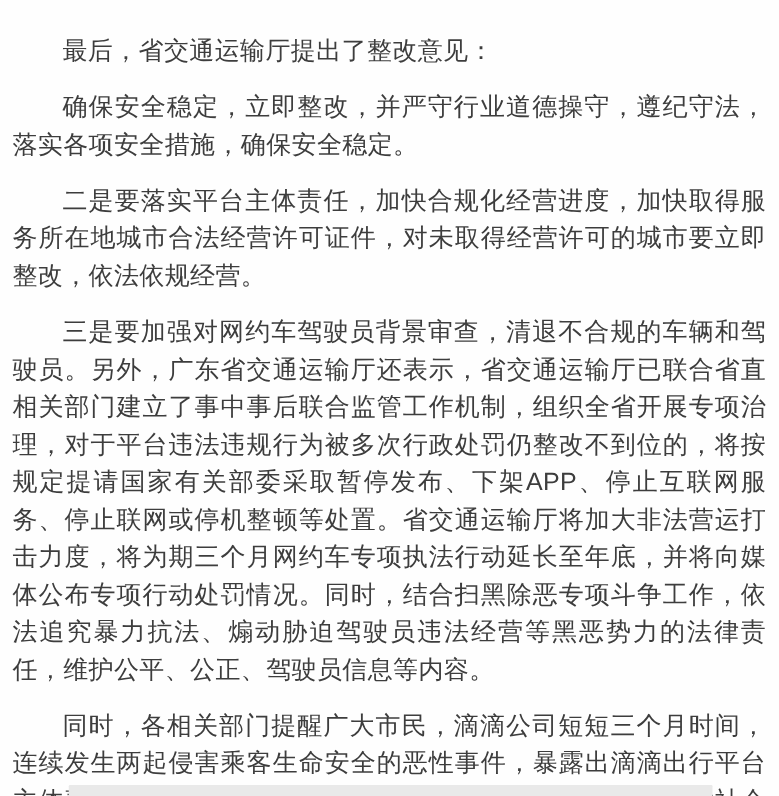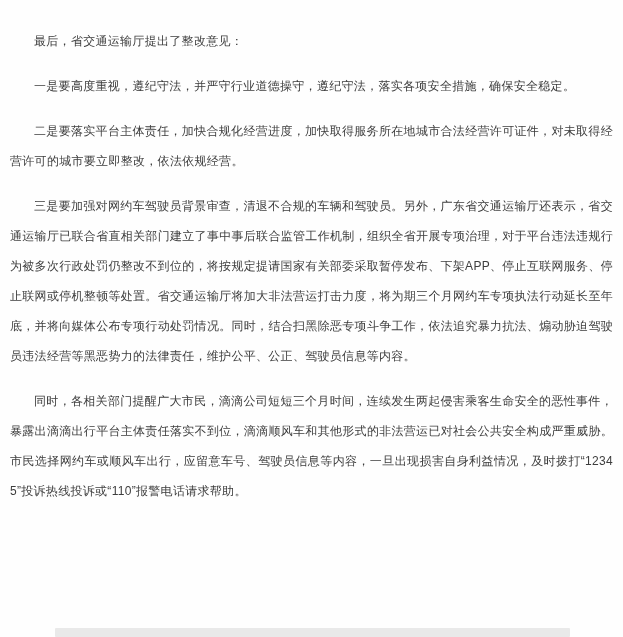--- a/index.html
+++ b/index.html
@@ -16,21 +16,21 @@
   }
   .article {
     box-sizing: border-box;
     width: 603px;
     margin: 0 10px;
     padding-top: 26px;
     color: #3d3d3d;
   }
   .article p {
     margin: 0 0 15px 0;
-    font-size: 12px;
+    font-size: 20px;
     line-height: 30px;
     text-indent: 2em;
     text-align: justify;
     letter-spacing: 0.3px;
     word-break: break-all;
   }
   .bottom-divider {
     position: absolute;
     left: 55px;
     top: 628px;
@@ -38,19 +38,19 @@
     height: 9px;
     background: #e9e9e9;
     border-radius: 1px;
   }
 </style>
 </head>
 <body>
 
 <main class="article">
   <p>最后，省交通运输厅提出了整改意见：</p>
-  <p>一是要高度重视，遵纪守法，并严守行业道德操守，遵纪守法，落实各项安全措施，确保安全稳定。</p>
+  <p>确保安全稳定，立即整改，并严守行业道德操守，遵纪守法，落实各项安全措施，确保安全稳定。</p>
   <p>二是要落实平台主体责任，加快合规化经营进度，加快取得服务所在地城市合法经营许可证件，对未取得经营许可的城市要立即整改，依法依规经营。</p>
   <p>三是要加强对网约车驾驶员背景审查，清退不合规的车辆和驾驶员。另外，广东省交通运输厅还表示，省交通运输厅已联合省直相关部门建立了事中事后联合监管工作机制，组织全省开展专项治理，对于平台违法违规行为被多次行政处罚仍整改不到位的，将按规定提请国家有关部委采取暂停发布、下架APP、停止互联网服务、停止联网或停机整顿等处置。省交通运输厅将加大非法营运打击力度，将为期三个月网约车专项执法行动延长至年底，并将向媒体公布专项行动处罚情况。同时，结合扫黑除恶专项斗争工作，依法追究暴力抗法、煽动胁迫驾驶员违法经营等黑恶势力的法律责任，维护公平、公正、驾驶员信息等内容。</p>
   <p>同时，各相关部门提醒广大市民，滴滴公司短短三个月时间，连续发生两起侵害乘客生命安全的恶性事件，暴露出滴滴出行平台主体责任落实不到位，滴滴顺风车和其他形式的非法营运已对社会公共安全构成严重威胁。市民选择网约车或顺风车出行，应留意车号、驾驶员信息等内容，一旦出现损害自身利益情况，及时拨打“12345”投诉热线投诉或“110”报警电话请求帮助。</p>
 </main>
 
 <div class="bottom-divider"></div>
 
 </body></html>

